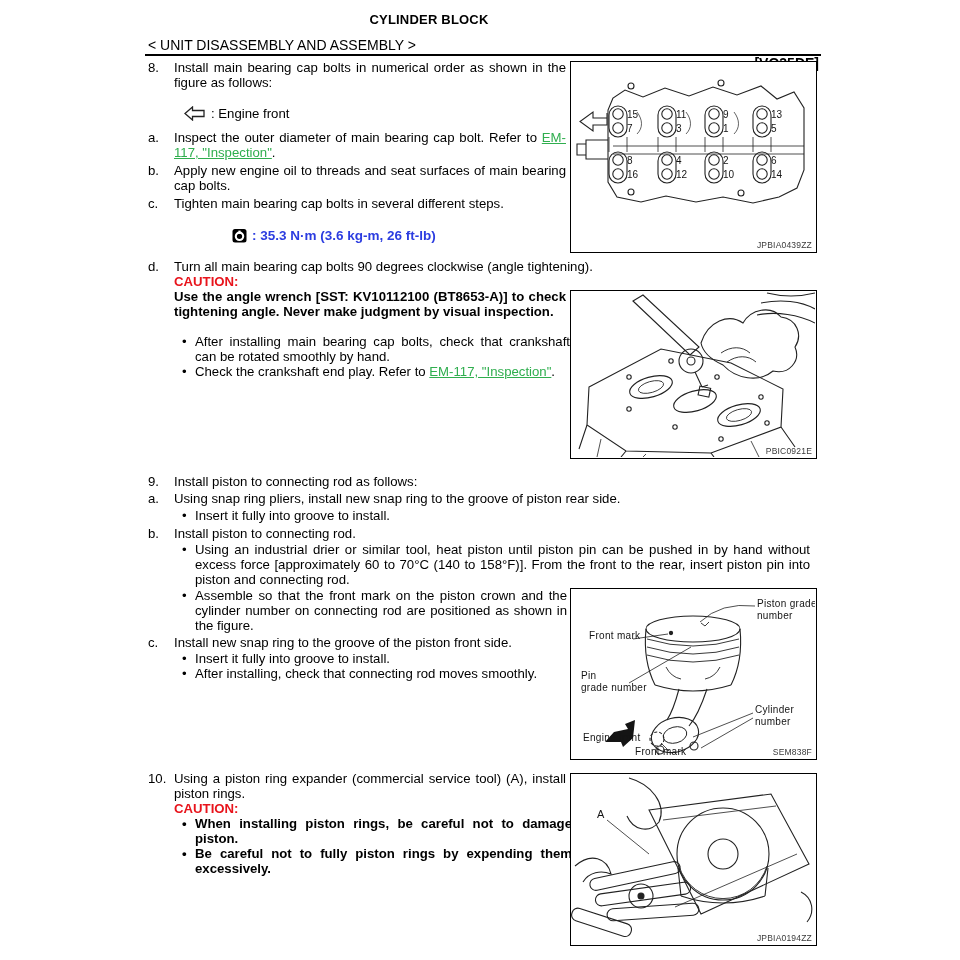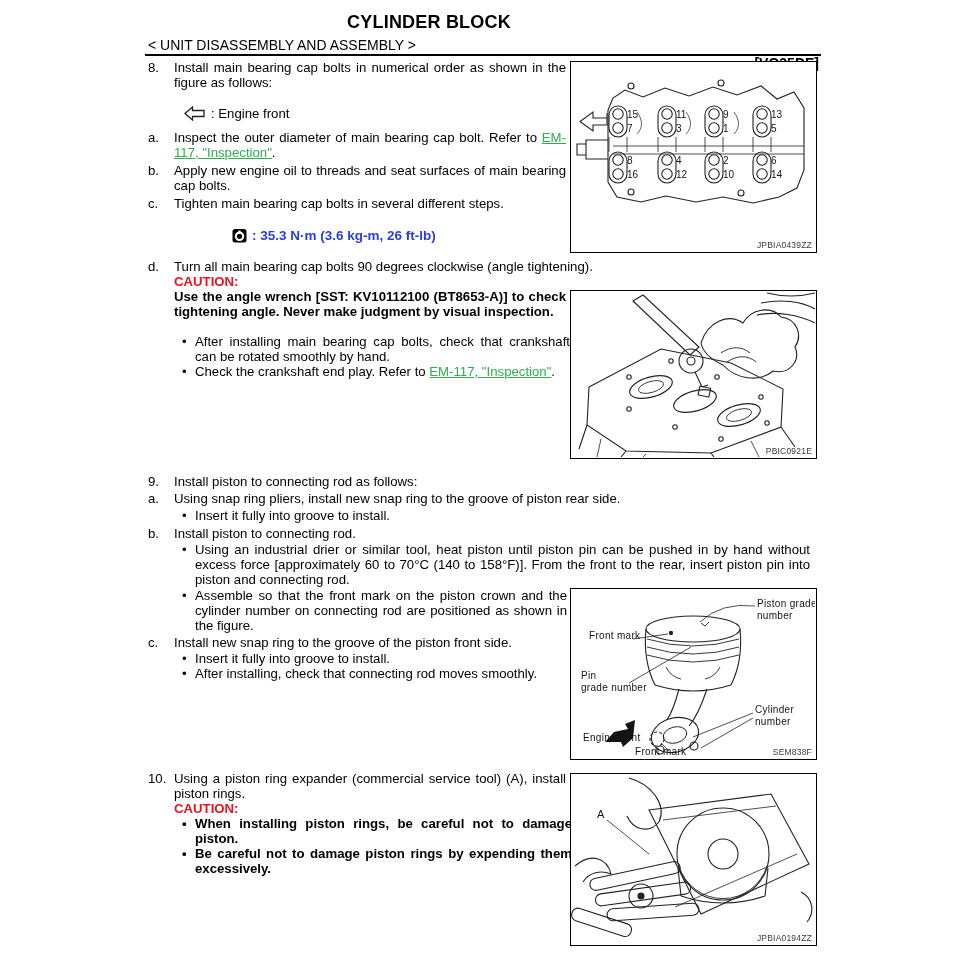--- a/index.html
+++ b/index.html
@@ -1,21 +1,21 @@
 <!DOCTYPE html>
 <html><head>
 <meta charset="utf-8">
 <style>
   html,body{margin:0;padding:0;}
   body{
     width:960px;height:960px;background:#fff;color:#000;
     font-family:"Liberation Sans", sans-serif;position:relative;overflow:hidden;
   }
   .abs{position:absolute;}
-  .page-title{top:12px;left:0;width:858px;text-align:center;font-weight:bold;font-size:18px;letter-spacing:.2px;}
+  .page-title{top:12px;left:0;width:858px;text-align:center;font-weight:bold;font-size:13px;letter-spacing:.2px;}
   .section-heading{top:37px;left:148px;font-size:14px;}
   .model-badge{top:35px;right:141px;font-size:14px;font-weight:bold;margin-top:20px;}
   .header-rule{top:54px;left:145px;width:676px;height:2px;background:#000;}
 
   .item{display:flex;align-items:flex-start;font-size:13.2px;line-height:15px;}
   .item .lbl{flex:0 0 26px;}
   .item .txt{flex:1;text-align:justify;}
   .item .txt.nj{text-align:left;}
   .bullet{display:flex;font-size:13.2px;line-height:15px;}
   .bullet .b{flex:0 0 13px;}
@@ -139,21 +139,21 @@
   <span class="lbl">10.</span>
   <span class="txt">Using a piston ring expander (commercial service tool) (A), install piston rings.</span>
 </div>
 <div class="abs caution-lbl" style="top:801px;left:174px;">CAUTION:</div>
 <div class="abs bullet bold" style="top:816px;left:182px;width:390px;">
   <span class="b">•</span>
   <span class="txt">When installing piston rings, be careful not to damage piston.</span>
 </div>
 <div class="abs bullet bold" style="top:846px;left:182px;width:390px;">
   <span class="b">•</span>
-  <span class="txt">Be careful not to damage piston rings by expending them excessively.</span>
+  <span class="txt">Be careful not to fully piston rings by expending them excessively.</span>
 </div>
 
 <div class="fig" style="top:61px;height:192px;">
   <svg width="244" height="161" viewBox="0 0 244 161">
     <g stroke="#222" fill="none" stroke-width="1.1">
       <path d="M36,51 L36,56 L22,56 L22,50 L9,59.5 L22,69 L22,63 L36,63 Z" fill="#fff"></path>
       <path d="M42,36 L37,48 L37,120 L46,135 L70,140 L95,134 L125,140 L152,135 L182,141 L208,135 L226,126 L233,108 L233,46 L223,30 L206,37 L190,24 L166,33 L142,25 L118,34 L94,26 L72,35 L54,28 Z"></path>
       <path d="M37,78 L15,78 L15,97 L37,97"></path>
       <path d="M15,82 L6,82 L6,93 L15,93"></path>
       <path d="M42,84 L233,84 M42,92 L233,92" stroke-width="0.8"></path>

